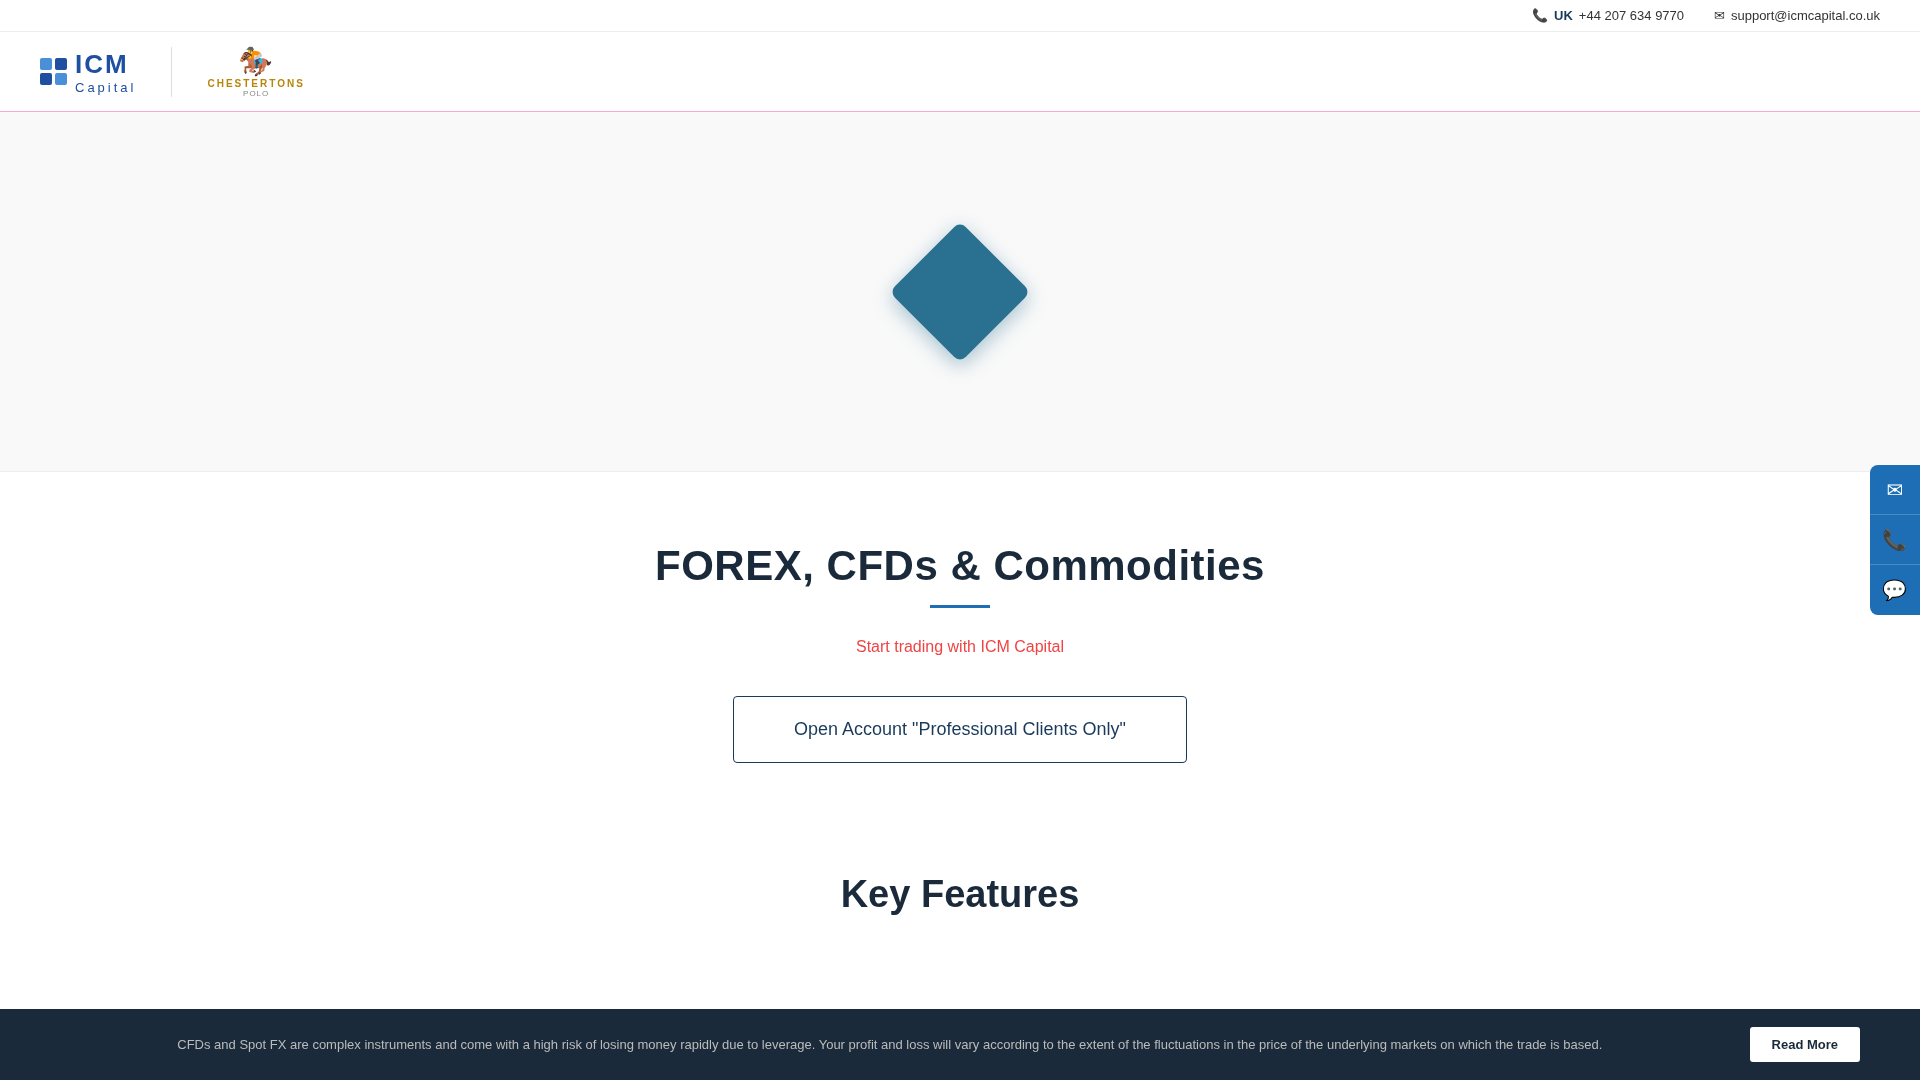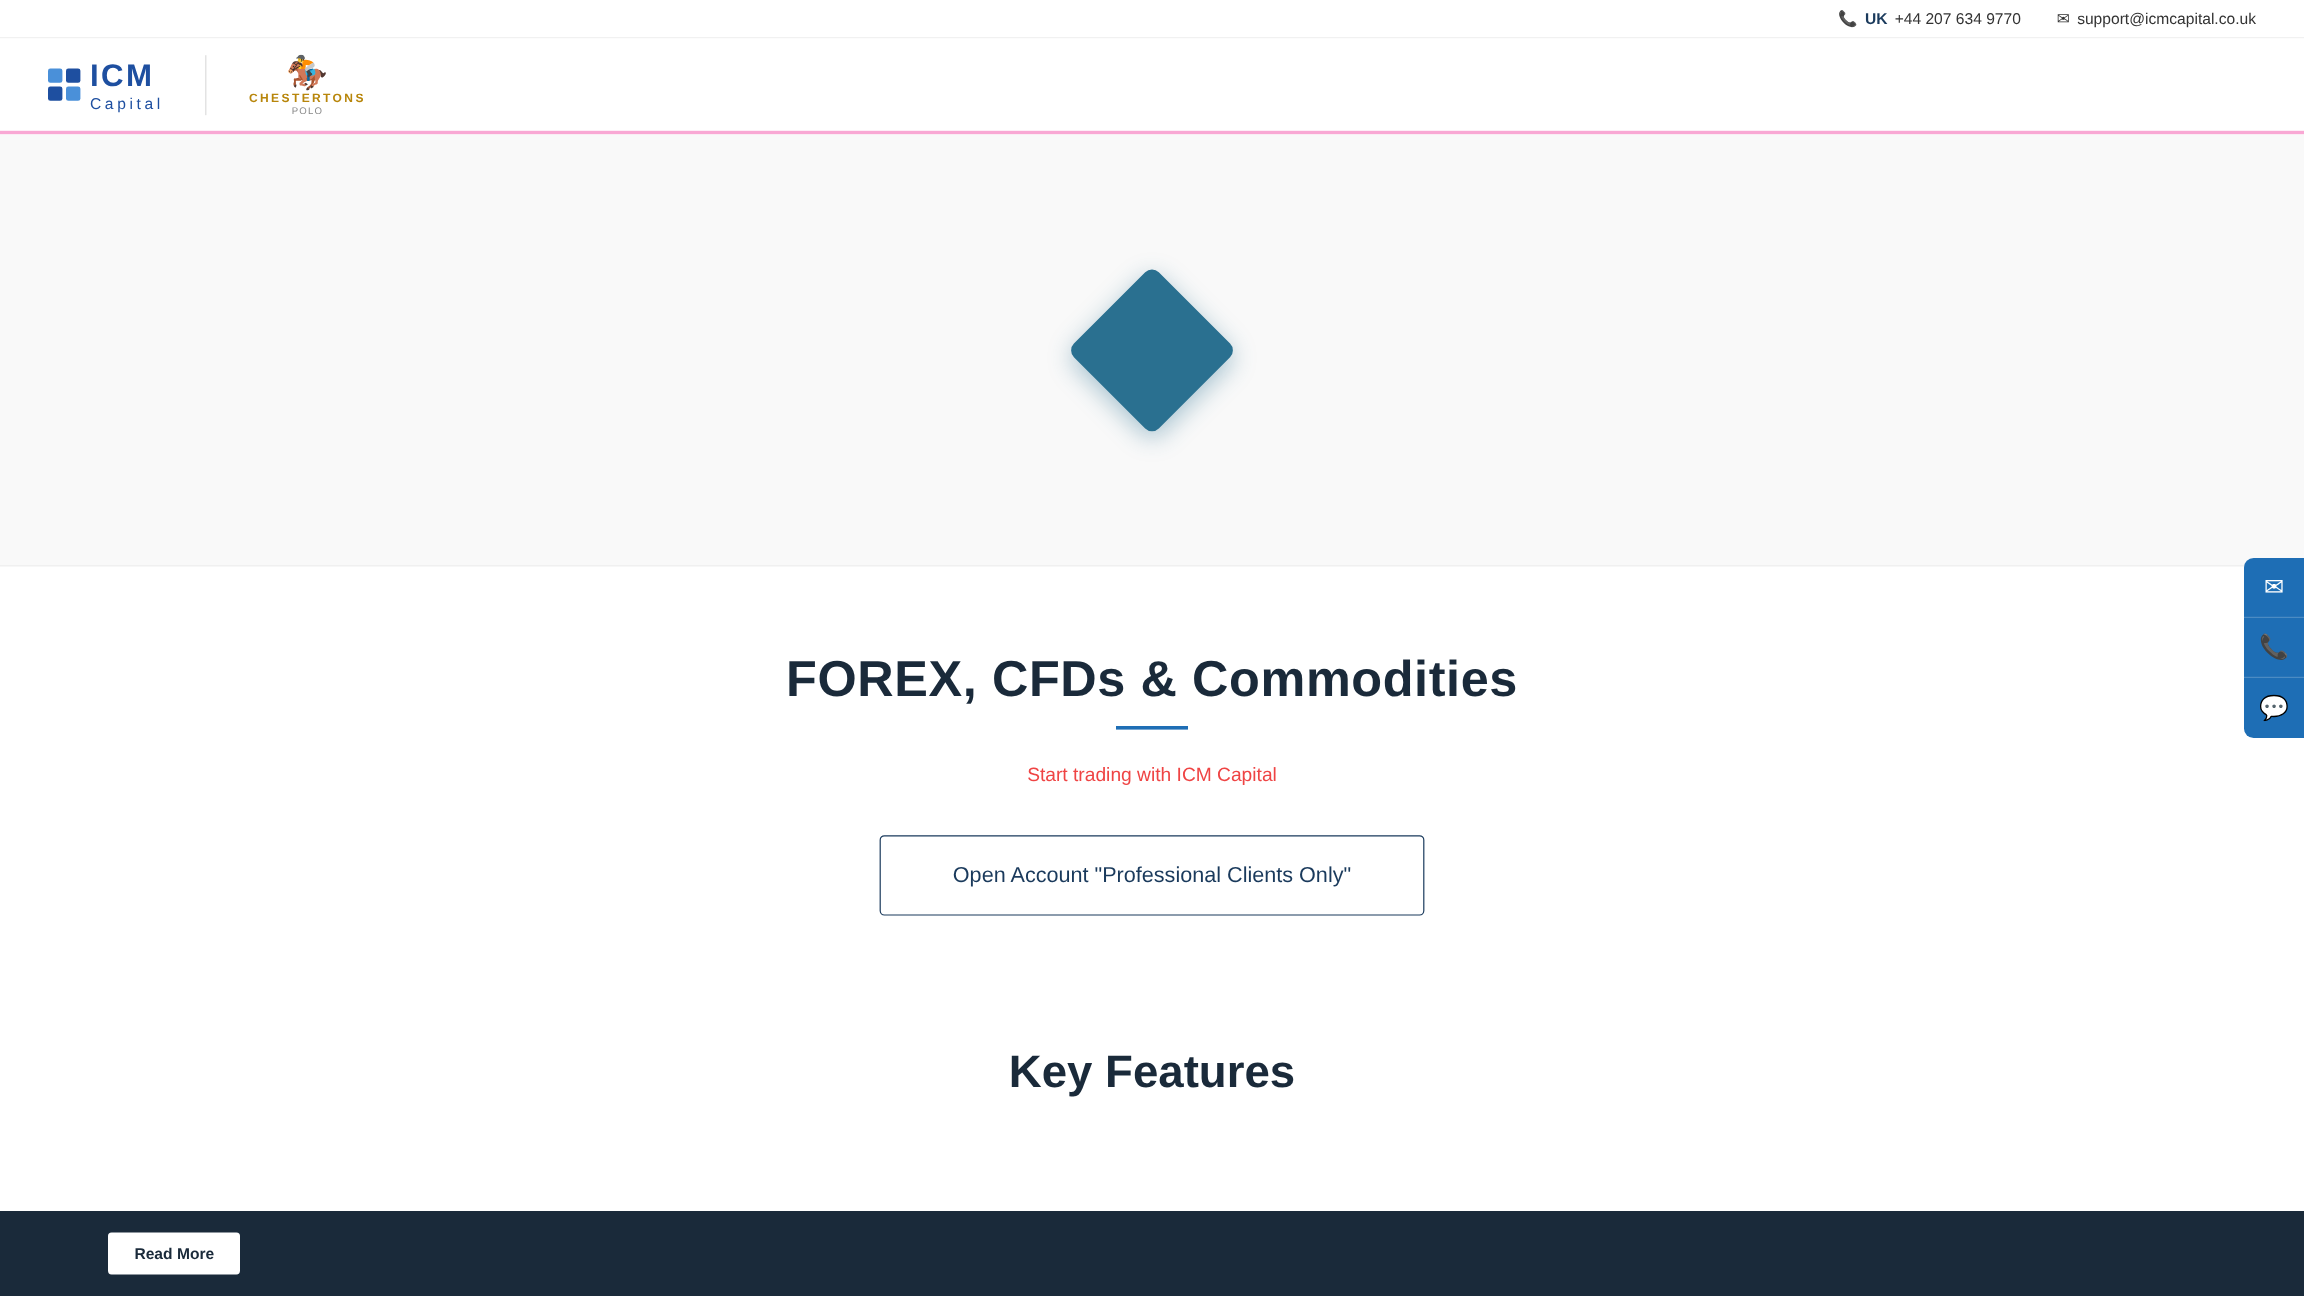--- a/index.html
+++ b/index.html
@@ -28,21 +28,21 @@
     }
 
     
     .header {
       display: flex;
       align-items: center;
       justify-content: space-between;
       padding: 0 40px;
       height: 80px;
       background: #fff;
-      border-bottom: 3px solid #f9a8d4;
+      border-bottom: 1px solid #f9a8d4;
       position: relative;
     }
     .logo-area {
       display: flex;
       align-items: center;
       gap: 20px;
     }
     .icm-logo {
       display: flex;
       align-items: center;
@@ -315,14 +315,15 @@
   </div>
   <div class="sidebar-icon-item">
     <span>📞</span>
   </div>
   <div class="sidebar-icon-item">
     <span>💬</span>
   </div>
 </div>
 
 <div class="cookie-banner">
+  <p class="cookie-text">CFDs and Spot FX are complex instruments and come with a high risk of losing money rapidly due to leverage. Your profit and loss will vary according to the extent of the fluctuations in the price of the underlying markets on which the trade is based.</p>
   <button class="btn-read-more">Read More</button>
 </div>
 
 </body></html>

